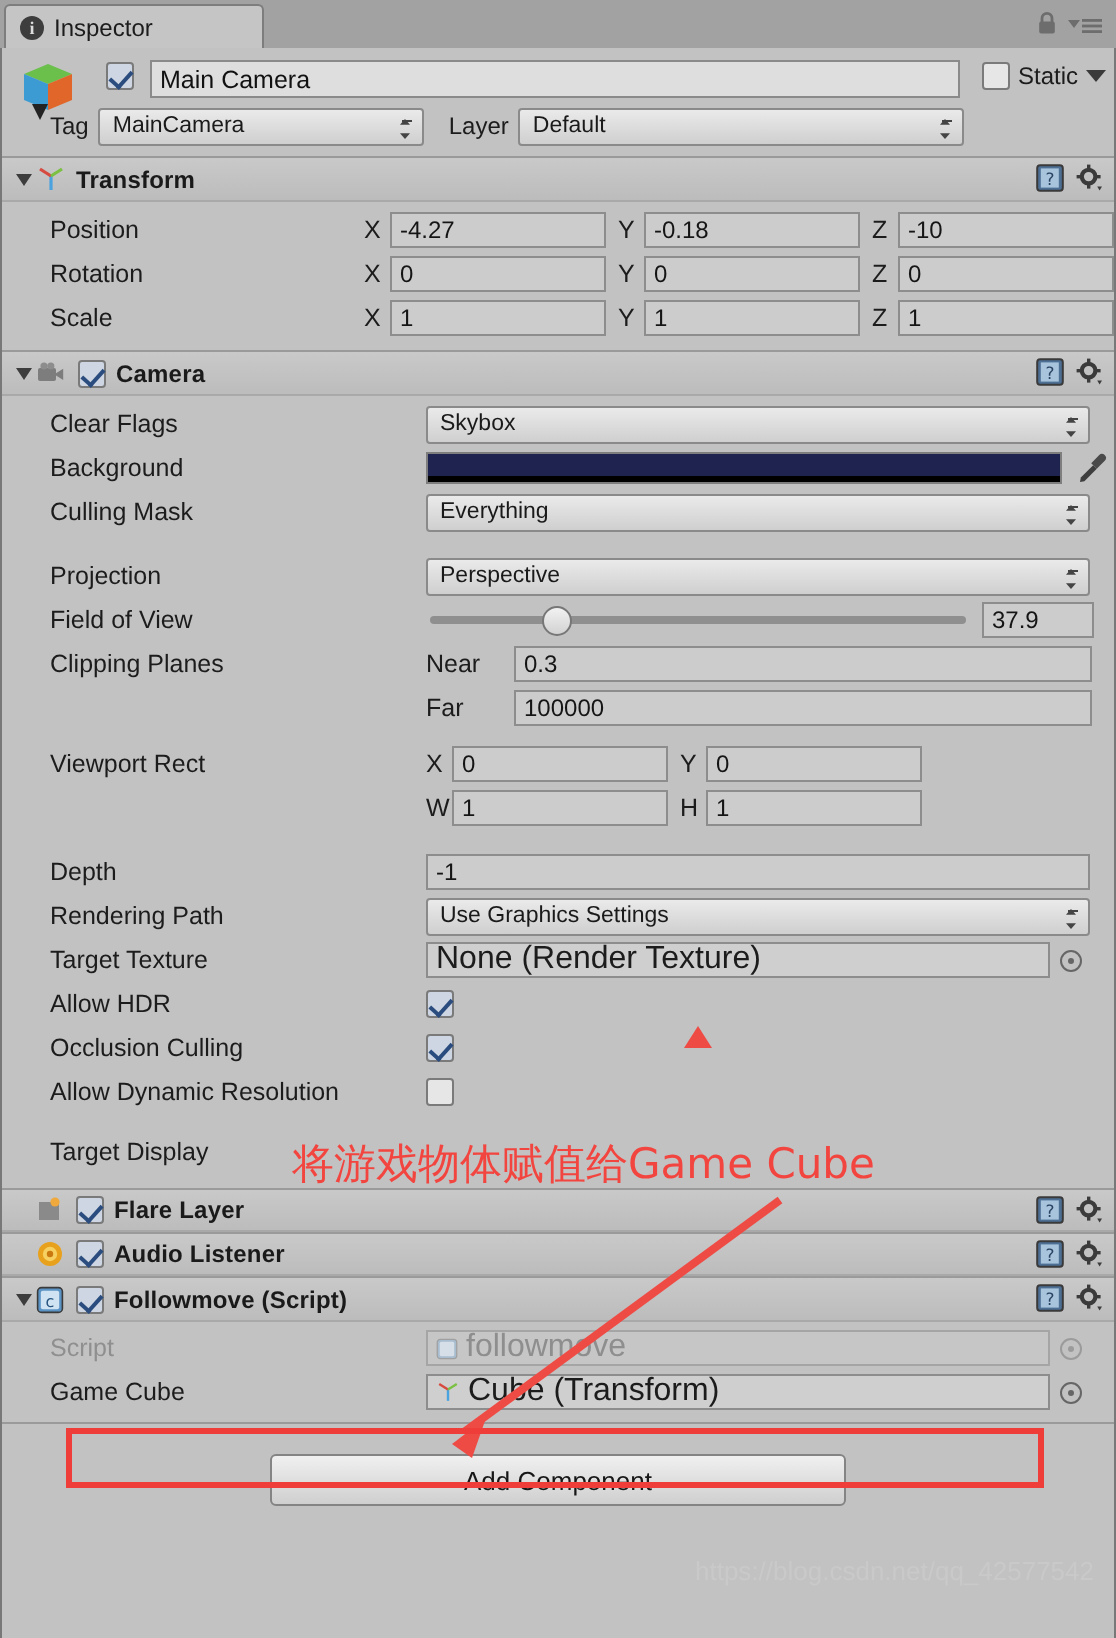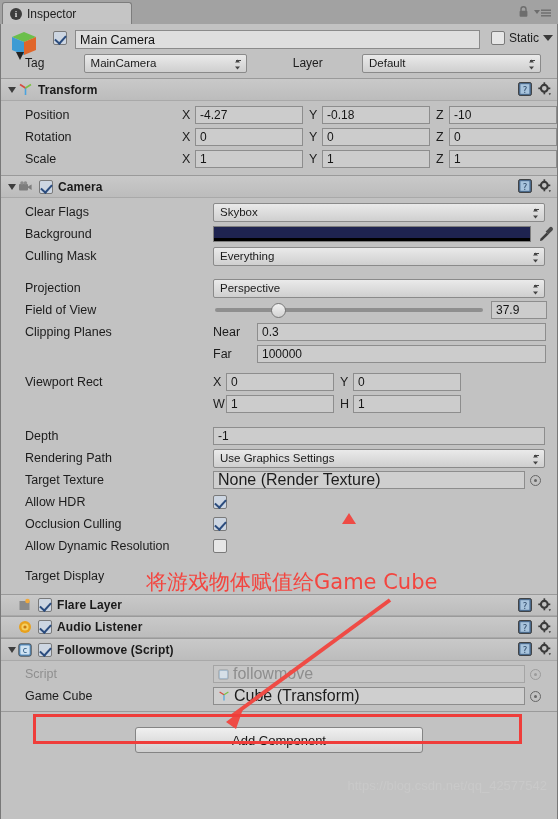--- a/index.html
+++ b/index.html
@@ -63,21 +63,21 @@
   }
   .namefield{
     position:absolute;left:22px;top:0;width:405px;height:19px;
     background:#dedede;border:1px solid #8a8a8a;box-sizing:border-box;
     padding:2px 4px;font-size:12.5px;color:#111;
   }
   .staticwrap{position:absolute;left:438px;top:1px;display:flex;align-items:center;gap:4px;}
   .static-label{font-size:12px;}
   .caret-dn{width:0;height:0;border-left:5px solid transparent;border-right:5px solid transparent;border-top:6px solid #3a3a3a;}
 
-  .tagrow{position:absolute;left:24px;top:29px;right:16px;height:20px;display:flex;align-items:center;justify-content:space-between;}
+  .tagrow{position:absolute;left:24px;top:29px;right:6px;height:20px;display:flex;align-items:center;}
   .lbl-inline{font-size:12px;margin-right:5px;}
   .drop{
     background:linear-gradient(#eaeaea,#cfcfcf);
     border:1px solid #8a8a8a;border-radius:2px;
     height:19px;box-sizing:border-box;
     display:flex;align-items:center;padding:0 16px 0 6px;
     font-size:11.5px;color:#1a1a1a;position:relative;
   }
   .drop:after{
     content:"";position:absolute;right:4px;top:4px;width:7px;height:11px;
@@ -230,21 +230,21 @@
       <div class="tagrow">
         <span class="lbl-inline">Tag</span>
         <div class="drop" style="width:163px">
           <span>MainCamera</span>
           <svg class="updown" viewBox="0 0 7 11">
             <path d="M3.5 0.5 L6 3.4 L1 3.4 Z" fill="#444"></path>
               <path d="M3.5 10.5 L6 7.6 L1 7.6 Z" fill="#444"></path>
           </svg>
         </div>
         <span class="lbl-inline" style="margin-left:12px">Layer</span>
-        <div class="drop" style="width:179px">
+        <div class="drop" style="width:223px">
           <span>Default</span>
           <svg class="updown" viewBox="0 0 7 11">
             <path d="M3.5 0.5 L6 3.4 L1 3.4 Z" fill="#444"></path>
               <path d="M3.5 10.5 L6 7.6 L1 7.6 Z" fill="#444"></path>
           </svg>
         </div>
       </div>
     </div>
 
     <div class="comp">

